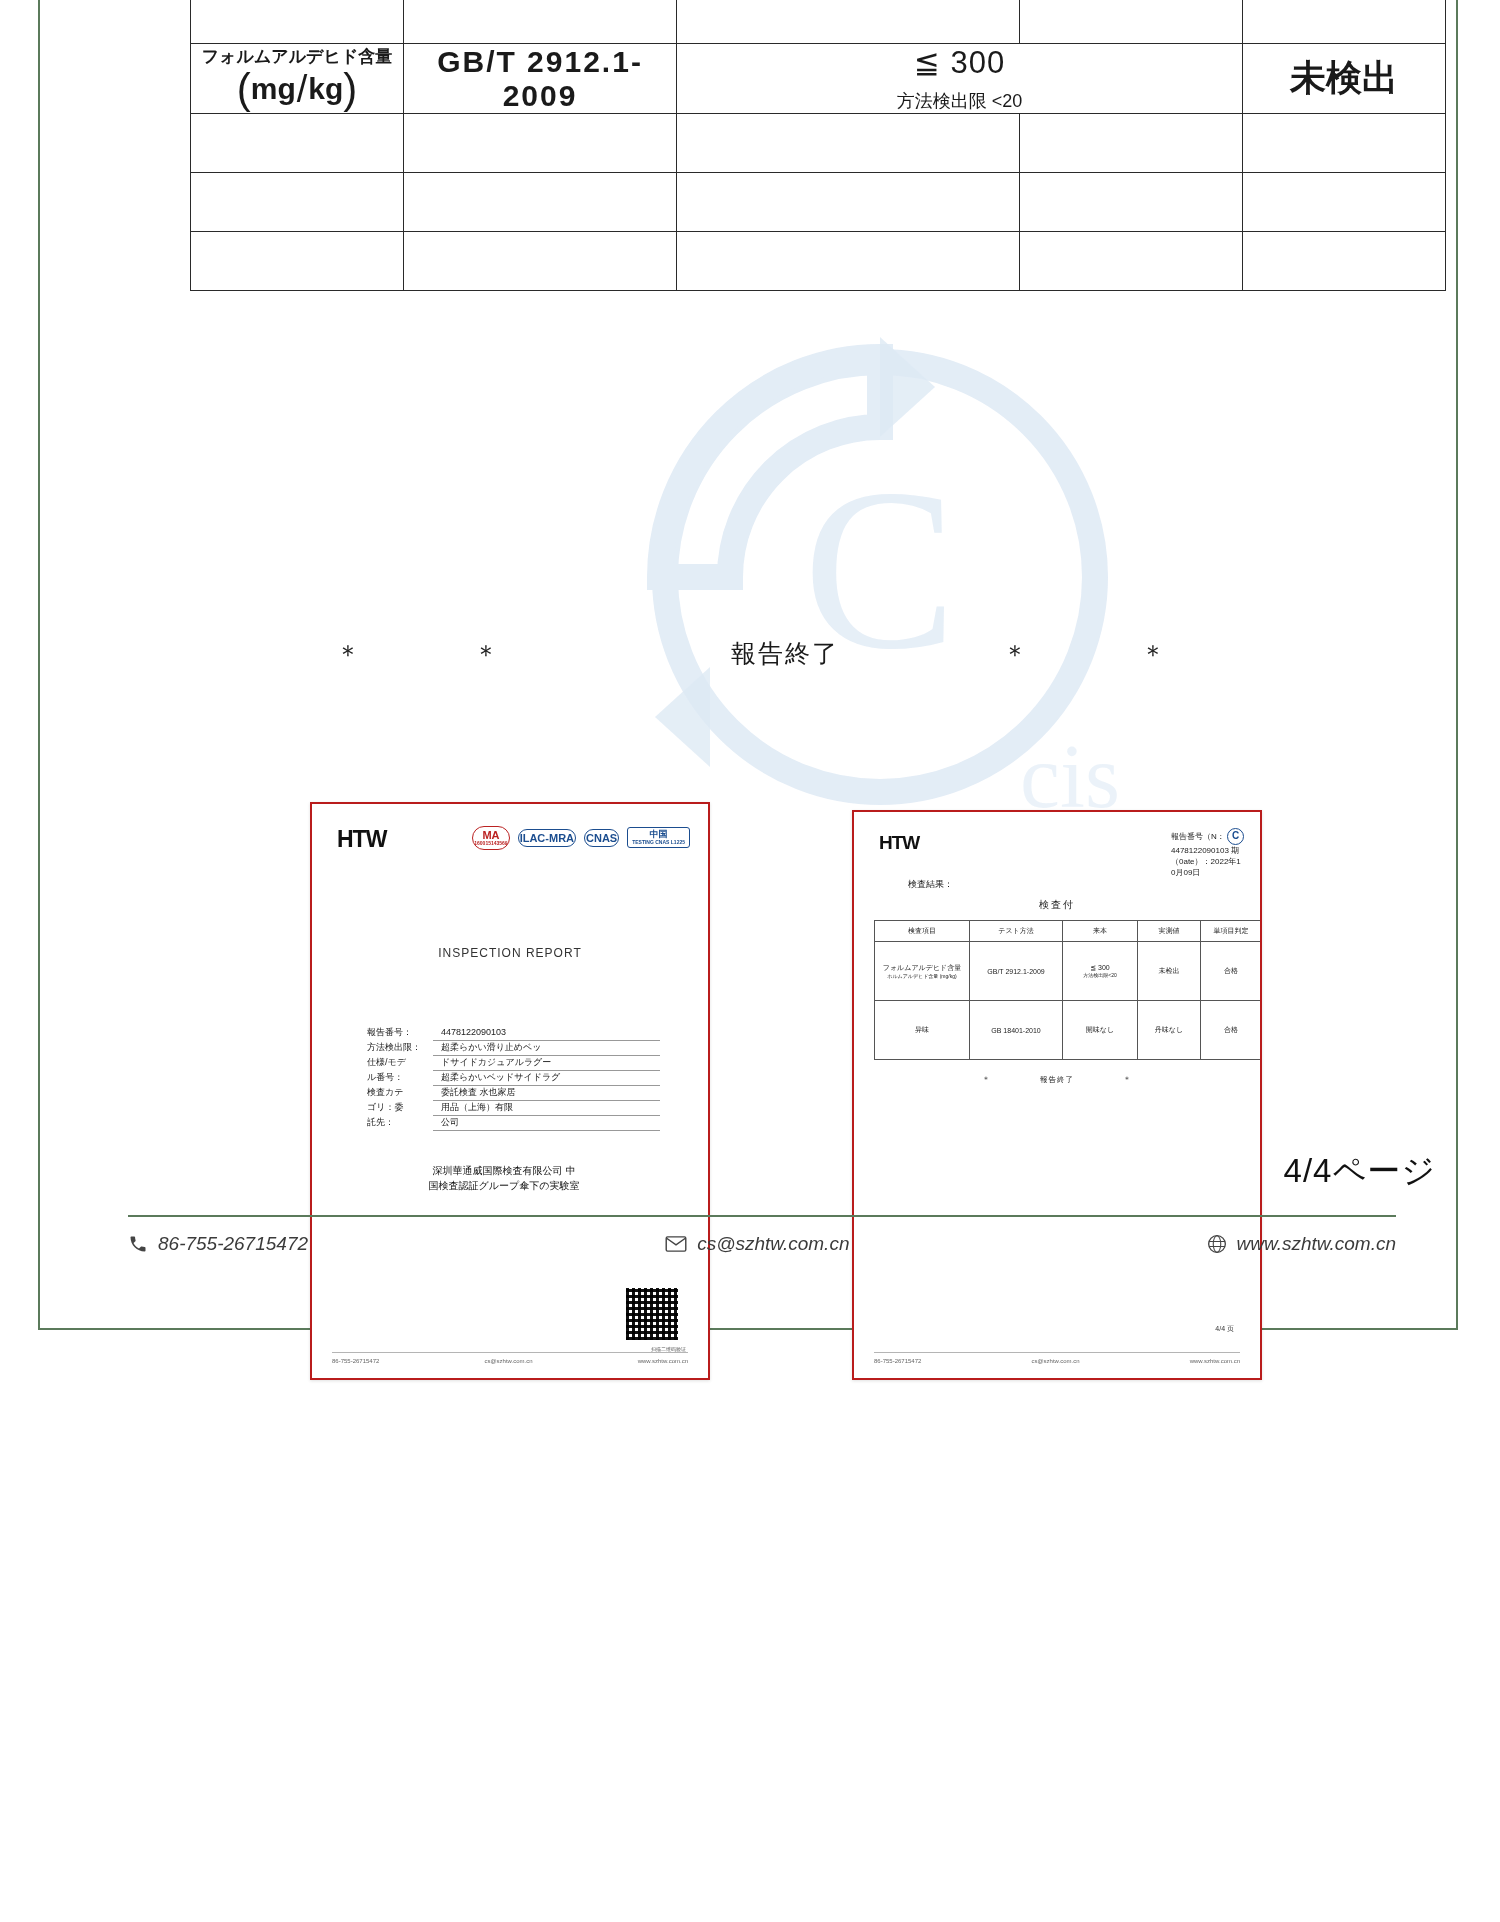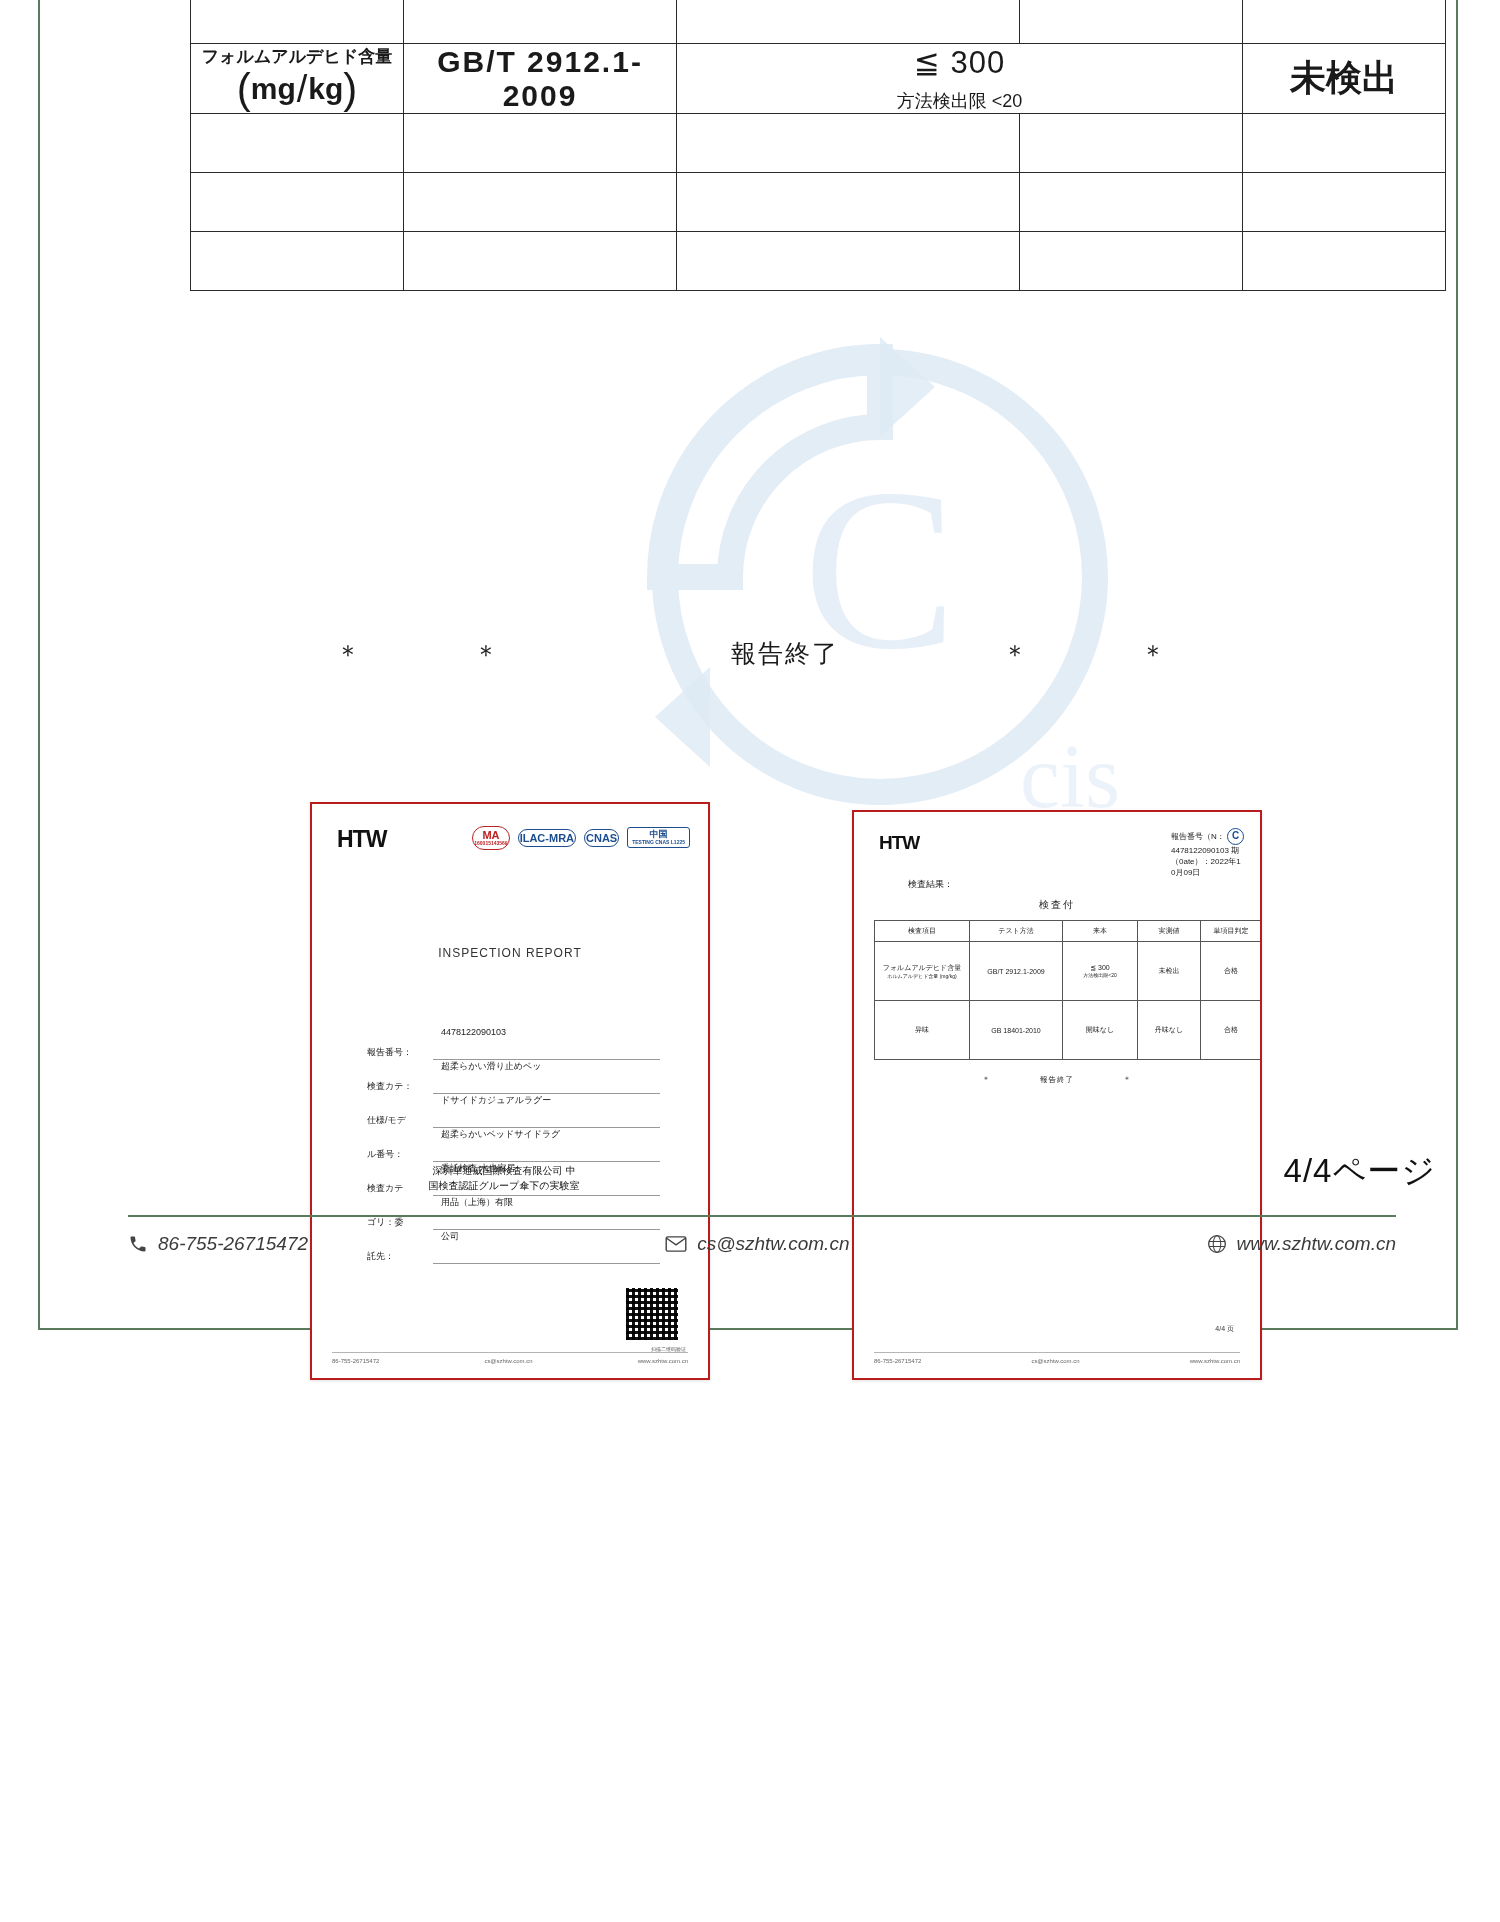--- a/index.html
+++ b/index.html
@@ -184,21 +184,21 @@
     text-align: center;
   }
   .lt-title .jp { font-size: 30px; letter-spacing: 4px; font-weight: 500; color:#111; }
   .lt-title .en { font-size: 12px; letter-spacing: 1px; color: #333; margin-top: 2px; }
 
   .lt-fields {
     position: absolute; left: 55px; top: 222px; right: 48px;
     font-size: 9px; color: #222; line-height: 1.55;
   }
   .lt-row { display: flex; }
-  .lt-row .lbl { width: 66px; flex: 0 0 66px; margin-top: 20px; }
+  .lt-row .lbl { width: 66px; flex: 0 0 66px; }
   .lt-row .val { flex: 1; border-bottom: 1px solid #999; padding-left: 8px; }
 
   .lt-stamp {
     position: absolute; left: 142px; top: 330px;
     width: 116px; height: 116px;
     border: 3px solid #cc2b2b;
     border-radius: 50%;
     opacity: 0.85;
   }
   .lt-stamp::after {
@@ -426,21 +426,21 @@
     <div class="lt-title">
       <div class="en">INSPECTION REPORT</div>
     </div>
 
     <div class="lt-fields">
       <div class="lt-row">
         <span class="lbl">報告番号：</span>
         <span class="val">4478122090103</span>
       </div>
       <div class="lt-row">
-        <span class="lbl">検査カテ：</span>
+        <span class="lbl">方法検出限：</span>
         <span class="val">超柔らかい滑り止めベッ</span>
       </div>
       <div class="lt-row">
         <span class="lbl">仕様/モデ</span>
         <span class="val">ドサイドカジュアルラグー</span>
       </div>
       <div class="lt-row">
         <span class="lbl">ル番号：</span>
         <span class="val">超柔らかいベッドサイドラグ</span>
       </div>

